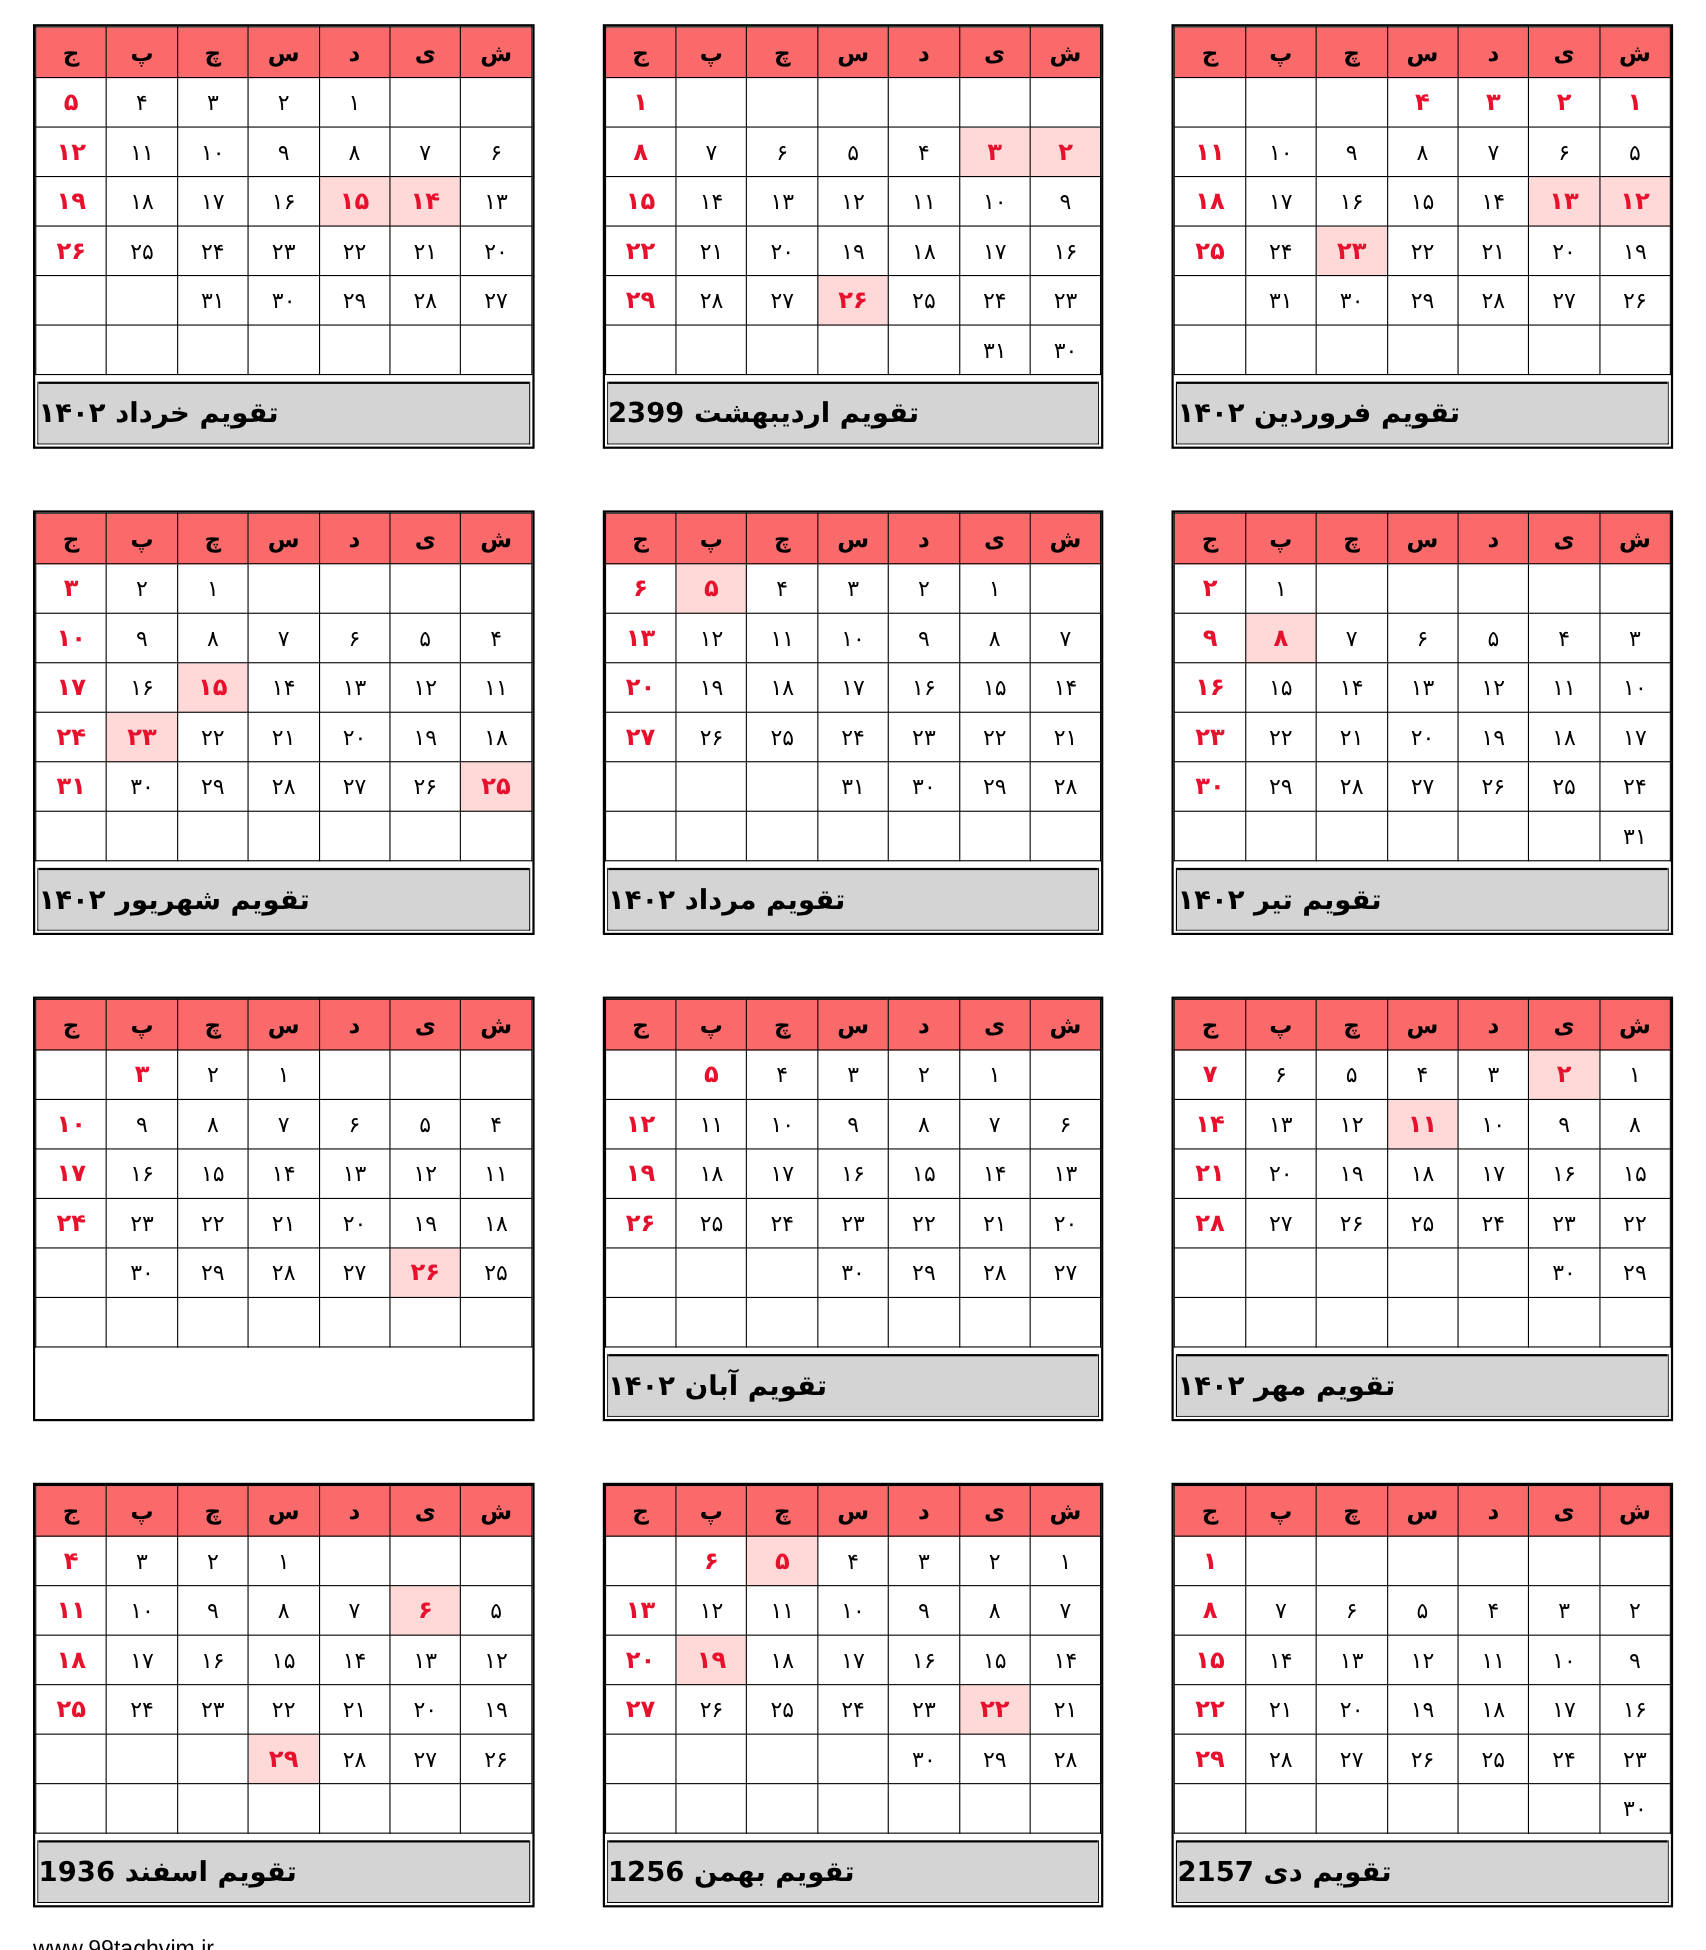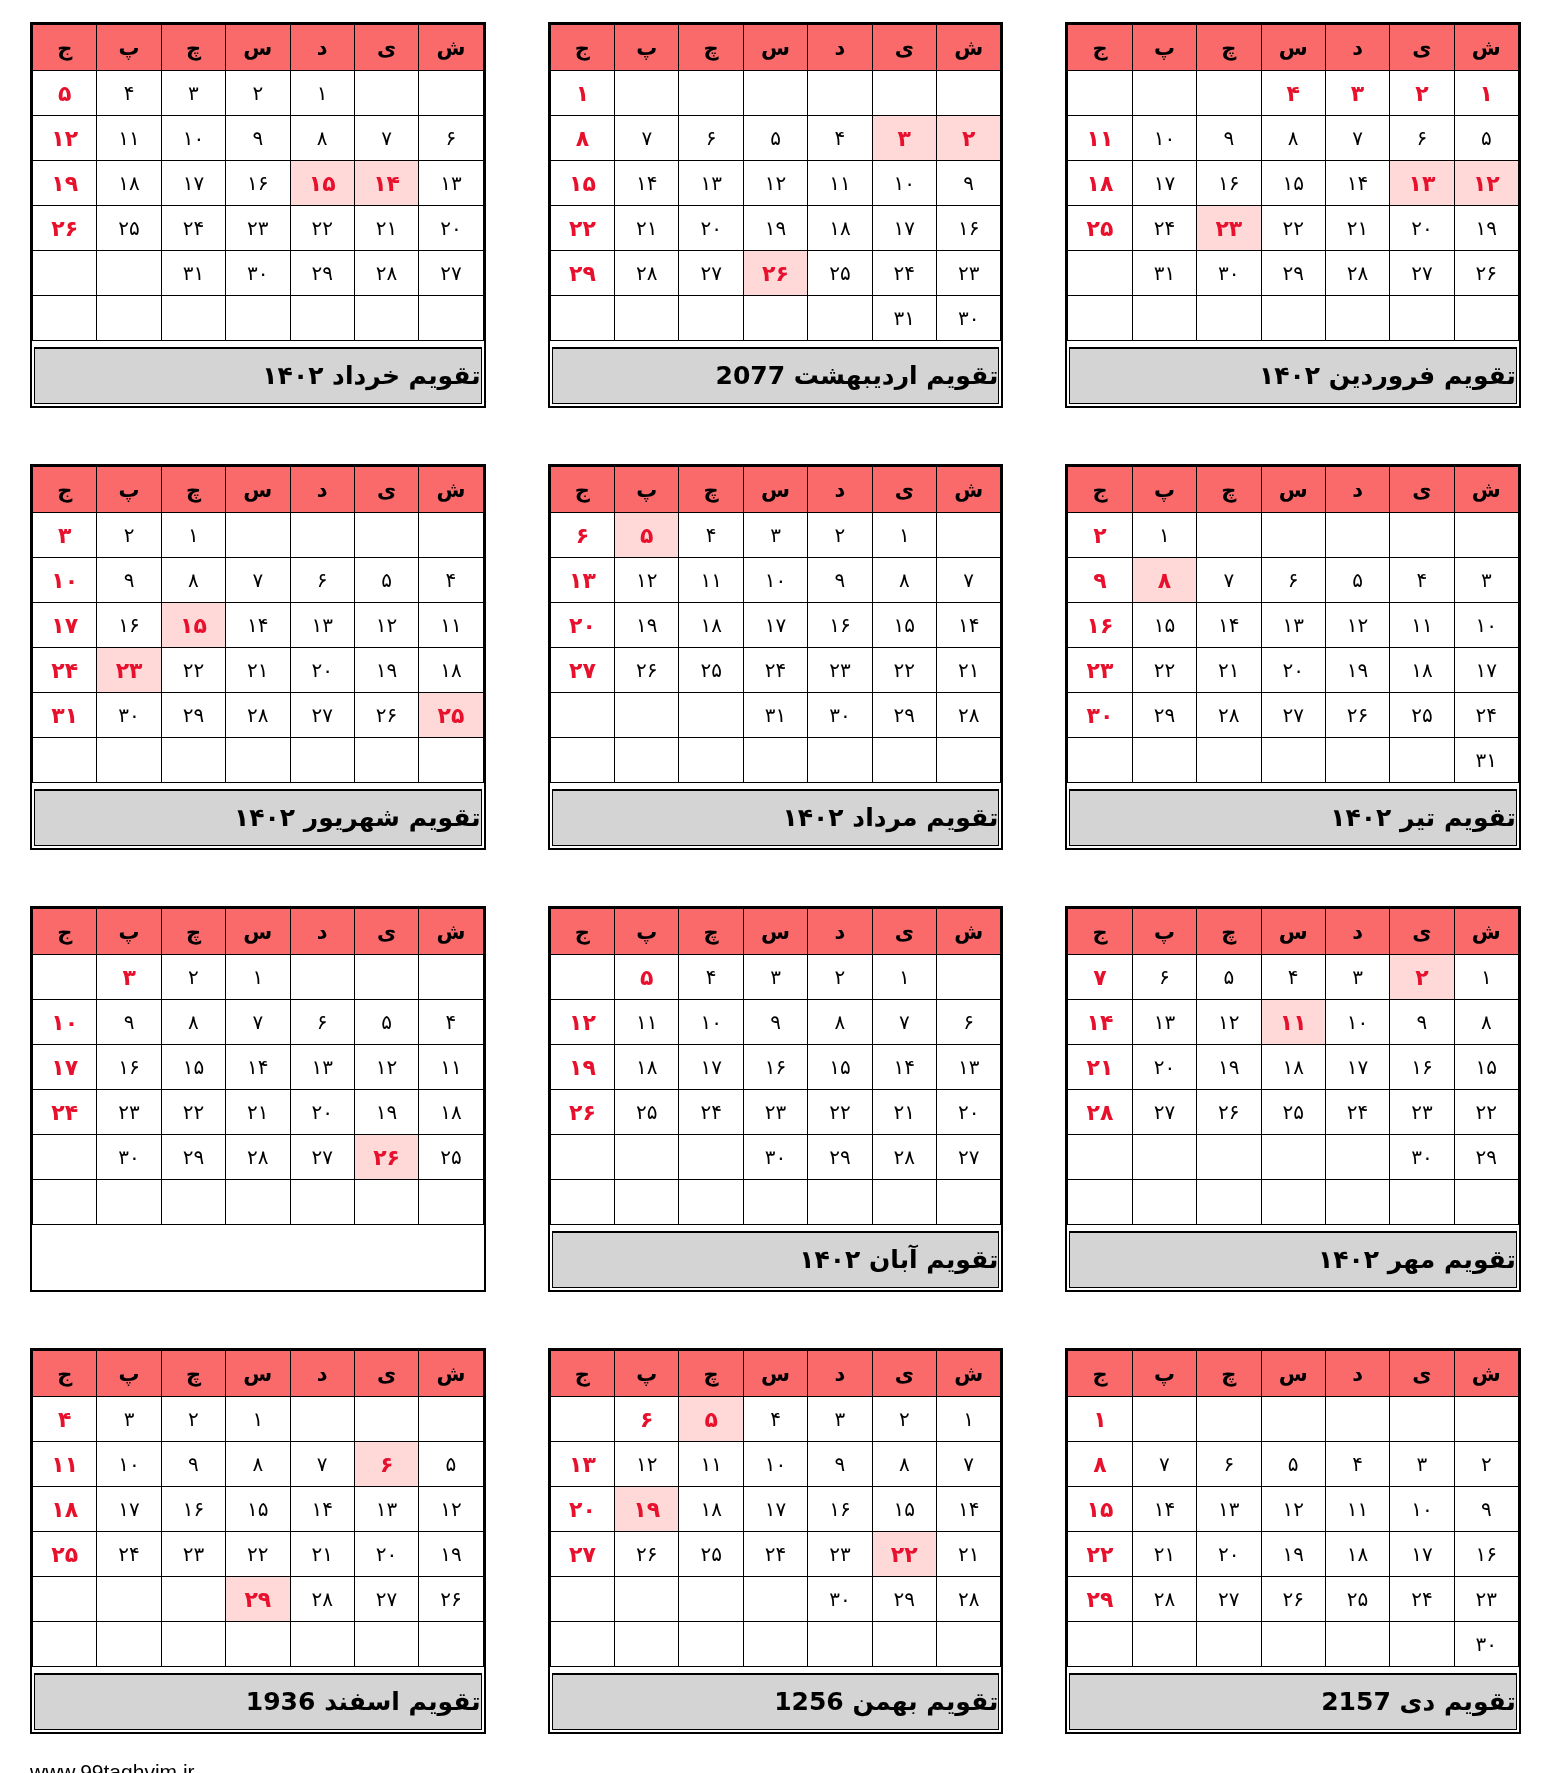--- a/index.html
+++ b/index.html
@@ -62,21 +62,21 @@
     color: #e8112d;
     font-weight: bold;
     font-size: 22px;
   }
   table.cal td.empty {
     background: #fff;
   }
   .month-title {
     background: #d4d4d4;
     border-top: 2px solid #000;
-    text-align: right;
+    text-align: left;
     font-size: 25px;
     font-weight: bold;
     padding: 12px 0 13px 0;
     letter-spacing: 0;
   }
   .title-wrap {
     border: 1px solid #000;
     border-top: none;
     margin: 6px 2px 2px 2px;
   }
@@ -232,21 +232,21 @@
               <td>۳۱</td>
               <td class="empty"></td>
               <td class="empty"></td>
               <td class="empty"></td>
               <td class="empty"></td>
               <td class="empty"></td>
             </tr>
           </tbody>
         </table>
         <div class="title-wrap">
-          <div class="month-title">تقویم اردیبهشت 2077</div>
+          <div class="month-title">تقویم اردیبهشت 2399</div>
         </div>
       </div>
       <div class="month">
         <table class="cal">
           <thead>
             <tr>
               <th>ش</th>
               <th>ی</th>
               <th>د</th>
               <th>س</th>

